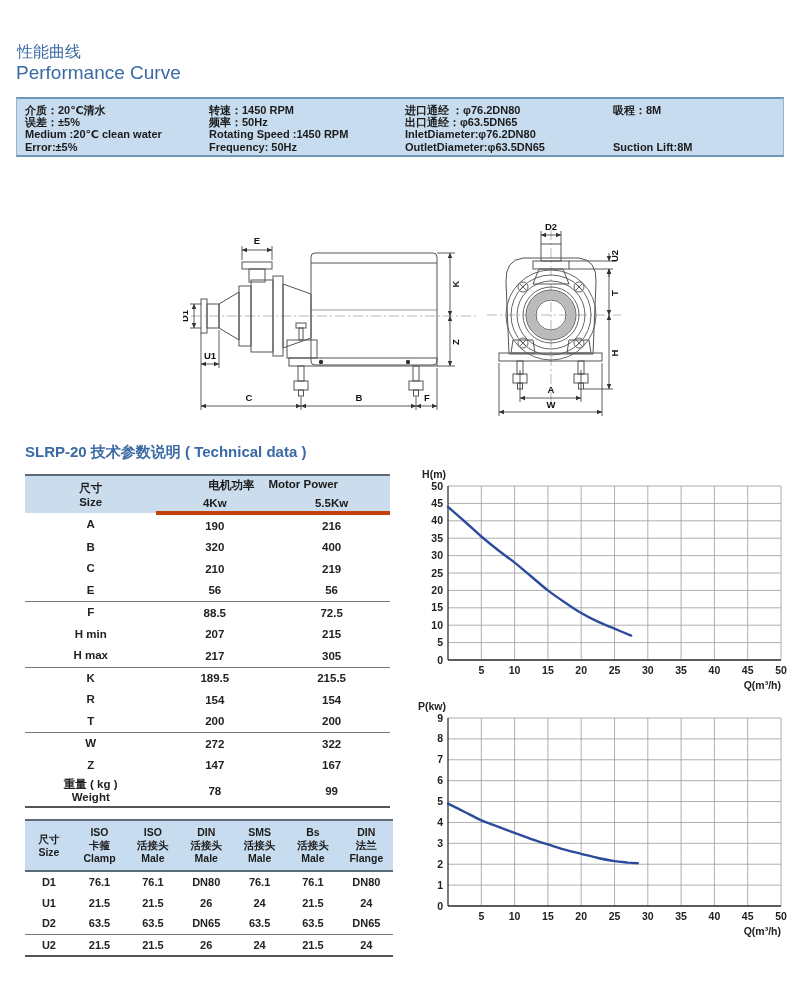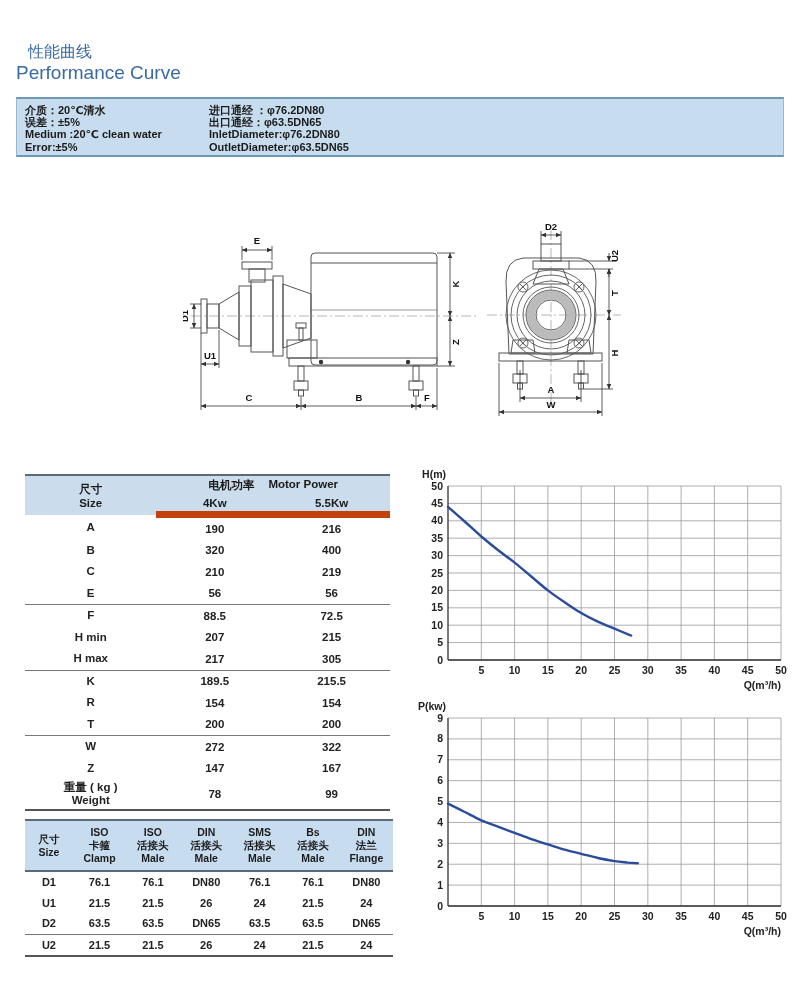--- a/index.html
+++ b/index.html
@@ -1,20 +1,20 @@
 <!DOCTYPE html>
 <html><head>
 <meta charset="utf-8">
 <style>
   html,body{margin:0;padding:0;background:#fff;}
   .page{position:relative;width:800px;height:992px;background:#fff;overflow:hidden;
         font-family:"Liberation Sans","DejaVu Sans",sans-serif;color:#222;}
 
   
-  .t-zh{position:absolute;left:28px;top:42px;font-size:16px;color:#3a6aa4;font-weight:500;}
+  .t-zh{position:absolute;left:17px;top:42px;font-size:16px;color:#3a6aa4;font-weight:500;}
   .t-en{position:absolute;left:16px;top:62px;font-size:19px;color:#3a6aa4;font-weight:500;text-align:center;}
   .sec {position:absolute;left:25px;top:443px;font-size:15px;color:#3a6aa4;font-weight:600;}
 
   
   .spec-bar{position:absolute;left:16px;top:97px;width:768px;height:60px;background:#c7dcee;
             border-top:2px solid #6e96b6;border-bottom:2px solid #6e96b6;
             border-left:1px solid #9ab6cc;border-right:1px solid #9ab6cc;
             box-sizing:border-box;display:flex;padding:5px 0 4px 8px;}
   .spec-col{display:flex;flex-direction:column;}
   .spec-col:nth-child(1){width:184px;} .spec-col:nth-child(2){width:196px;}
@@ -27,21 +27,21 @@
   .draw{position:absolute;}
   #side-view{left:183px;top:220px;}
   #front-view{left:487px;top:220px;}
   .draw text{font-size:9.5px;font-weight:bold;fill:#111;}
 
   
   table{border-collapse:collapse;}
   .dims{position:absolute;left:25px;top:474px;width:365px;}
   .dims thead{background:#cbdcec;}
   .dims thead tr:first-child th{border-top:2.5px solid #5c6b78;}
-  .dims thead tr:last-child th{border-bottom:7px solid #c2410c;}
+  .dims thead tr:last-child th{border-bottom:4px solid #c2410c;}
   .dims th{font-size:11.5px;font-weight:600;padding:2px 0;text-align:center;color:#1b1b1b;}
   .dims th .mp{display:inline-flex;gap:14px;justify-content:flex-start;}
   .dims td{height:21.5px;padding:0;text-align:center;font-size:11.5px;font-weight:600;color:#222;}
   .dims td.lbl{white-space:pre-line;line-height:13px;}
   .dims tr.g-end td{border-bottom:1.5px solid #777;}
   .dims tbody tr:last-child td{border-bottom:2.5px solid #555;height:30px;}
 
   
   .conn{position:absolute;left:25px;top:819px;width:368px;table-layout:fixed;}
   .conn thead th{background:#c7dcee;font-size:10.5px;font-weight:600;line-height:13px;
@@ -65,24 +65,36 @@
   <div class="t-en">Performance Curve</div>
 
   <div class="spec-bar">
       <div class="spec-col">
         <div class="spec-line">介质：20℃清水</div>
         <div class="spec-line">误差：±5%</div>
         <div class="spec-line">Medium :20℃ clean water</div>
         <div class="spec-line">Error:±5%</div>
       </div>
       <div class="spec-col">
+        <div class="spec-line">转速：1450 RPM</div>
+        <div class="spec-line">频率：50Hz</div>
+        <div class="spec-line">Rotating Speed :1450 RPM</div>
+        <div class="spec-line">Frequency: 50Hz</div>
+      </div>
+      <div class="spec-col">
         <div class="spec-line">进口通经 ：φ76.2DN80</div>
         <div class="spec-line">出口通经：φ63.5DN65</div>
         <div class="spec-line">InletDiameter:φ76.2DN80</div>
         <div class="spec-line">OutletDiameter:φ63.5DN65</div>
+      </div>
+      <div class="spec-col">
+        <div class="spec-line">吸程：8M</div>
+        <div class="spec-line">&nbsp;</div>
+        <div class="spec-line">&nbsp;</div>
+        <div class="spec-line">Suction Lift:8M</div>
       </div>
     </div>
 
 
   <svg id="side-view" class="draw" width="300" height="212" viewBox="0 0 300 212">
     <defs>
       <marker id="sv-ar" viewBox="0 0 8 8" refX="7.2" refY="4" markerWidth="7" markerHeight="7" orient="auto-start-reverse">
         <path d="M0,0.8 L7.5,4 L0,7.2 Z" fill="#333"></path>
       </marker>
     </defs>
@@ -207,20 +219,21 @@
       <line x1="12" y1="192" x2="115" y2="192" marker-start="url(#fv-ar)" marker-end="url(#fv-ar)"></line>
     </g>
     <text x="64" y="10" text-anchor="middle">D2</text>
     <text x="131" y="36" text-anchor="middle" transform="rotate(-90 131 36)">U2</text>
     <text x="131" y="73" text-anchor="middle" transform="rotate(-90 131 73)">T</text>
     <text x="131" y="133" text-anchor="middle" transform="rotate(-90 131 133)">H</text>
     <text x="64" y="173" text-anchor="middle">A</text>
     <text x="64" y="188" text-anchor="middle">W</text>
   </svg>
 
+  <div class="sec">SLRP-20 技术参数说明 ( Technical data )</div>
 
   <table class="dims">
     <colgroup>
         <col style="width:36%">
         <col style="width:32%">
         <col style="width:32%">
       </colgroup>
     <thead>
       <tr>
         <th rowspan="2">

